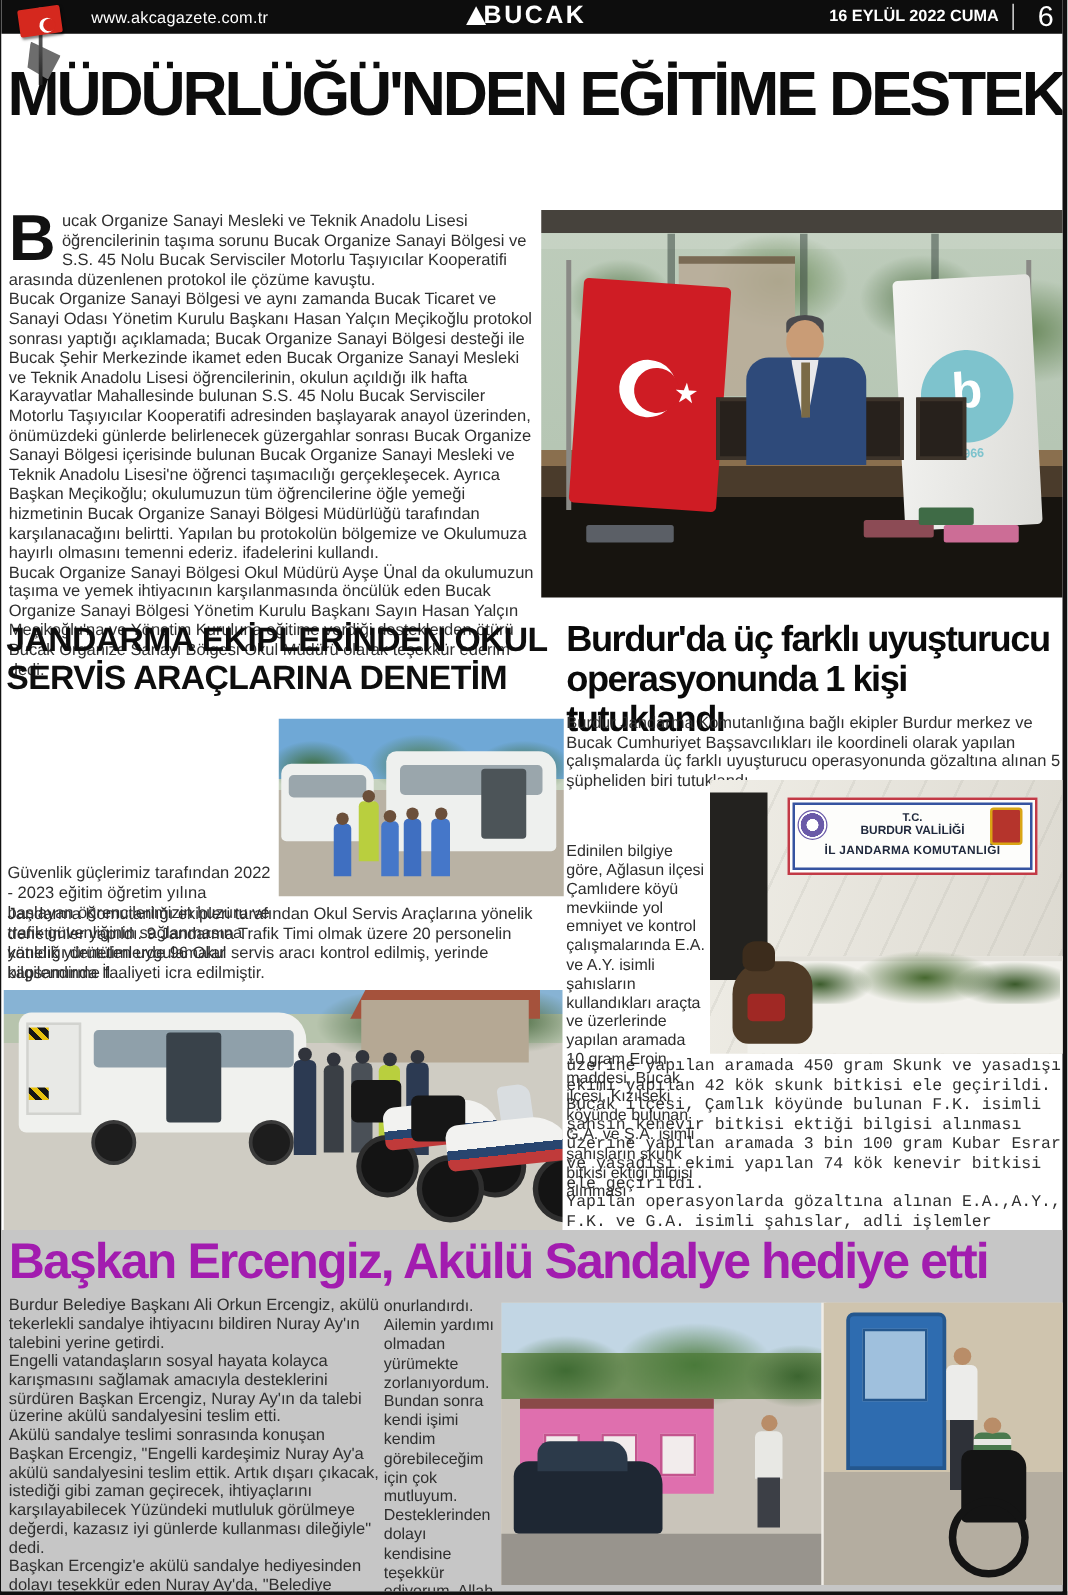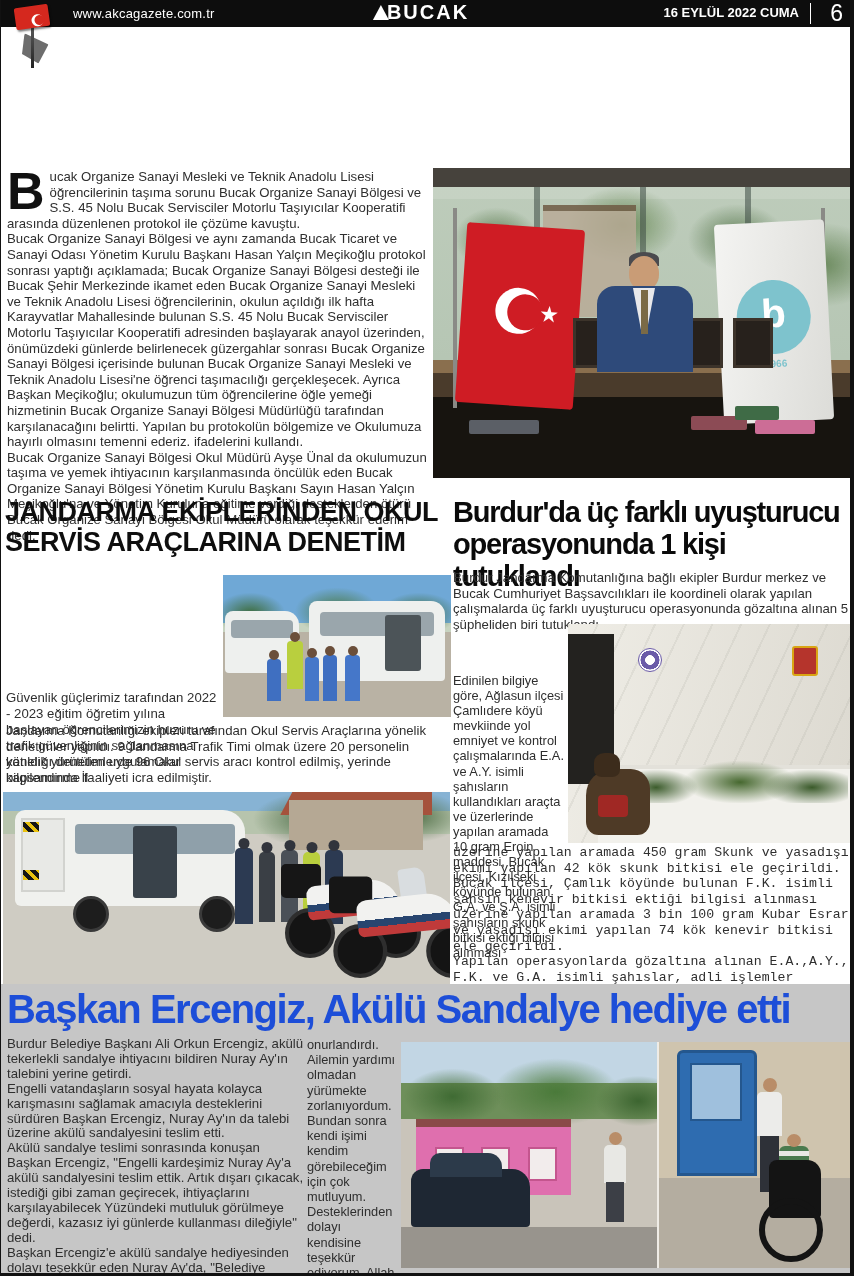--- a/index.html
+++ b/index.html
@@ -37,21 +37,21 @@
   .art2-lead{position:absolute;left:5px;top:571px;width:213px;font-size:16.5px;line-height:19.6px;color:#333;}
   .art2-sub{position:absolute;left:5px;top:690px;width:213px;font-size:13.2px;line-height:16px;}
   .art2-p2{position:absolute;left:5px;top:723px;width:446px;}
   
   .art3-head{position:absolute;left:452px;top:496px;width:402px;font-size:29px;line-height:32px;font-weight:800;letter-spacing:-1.2px;color:#0a0a0a;}
   .art3-lead{position:absolute;left:452px;top:570px;width:400px;}
   .art3-col{position:absolute;left:452px;top:632px;width:113px;font-size:12.8px;line-height:15.1px;margin-top:41px;}
   .art3-tail{position:absolute;left:452px;top:845px;width:400px;font-family:Liberation Mono, monospace;}
   
   .bottom{position:absolute;left:0;top:984px;width:854px;height:292px;background:#c6c6c6;}
-  .art4-head{position:absolute;left:6px;top:3px;width:846px;font-size:40px;line-height:44px;font-weight:700;letter-spacing:-1.5px;color:#1d4ed8;white-space:nowrap;}
+  .art4-head{position:absolute;left:6px;top:3px;width:846px;font-size:40px;line-height:44px;font-weight:700;letter-spacing:-1.5px;color:#a21caf;white-space:nowrap;}
   .art4-body{position:absolute;left:6px;top:53px;width:298px;font-size:13.2px;line-height:14.9px;}
   .art4-col{position:absolute;left:306px;top:53px;width:90px;font-size:12.8px;line-height:15.2px;}
   
   .photo{position:absolute;overflow:hidden;}
   
   .ph-office{left:432px;top:168px;width:422px;height:310px;background:linear-gradient(#46423c 0 6%, #c2cfc0 6% 10%, #b6c6b4 10% 62%, #8a6f4e 62% 66%, #4a3b2b 66% 74%, #17140f 74% 100%);}
   .ph-office .pane{position:absolute;top:6%;width:6px;height:56%;background:#3d4a44;opacity:.55;}
   .ph-office .foliage{position:absolute;left:0;top:6%;width:100%;height:56%;
      background:
       radial-gradient(60px 45px at 15% 30%, rgba(74,110,60,.85), rgba(74,110,60,0) 70%),
@@ -162,20 +162,21 @@
   </div>
   <div class="cornerflag">
     <div class="shadowflag"></div>
     <div class="pole"></div>
     <div class="cloth">
         <div class="cres"></div>
       </div>
   </div>
 
   <div class="headline1">
+    <div>MÜDÜRLÜĞÜ'NDEN EĞİTİME DESTEK</div>
   </div>
 
   <div class="art1 btxt">
     <p><span class="dropcap">B</span><span>ucak Organize Sanayi Mesleki ve Teknik Anadolu Lisesi öğrencilerinin taşıma sorunu Bucak Organize Sanayi Bölgesi ve S.S. 45 Nolu Bucak Servisciler Motorlu Taşıyıcılar Kooperatifi arasında düzenlenen protokol ile çözüme kavuştu.</span></p>
     <p>Bucak Organize Sanayi Bölgesi ve aynı zamanda Bucak Ticaret ve Sanayi Odası Yönetim Kurulu Başkanı Hasan Yalçın Meçikoğlu protokol sonrası yaptığı açıklamada; Bucak Organize Sanayi Bölgesi desteği ile Bucak Şehir Merkezinde ikamet eden Bucak Organize Sanayi Mesleki ve Teknik Anadolu Lisesi öğrencilerinin, okulun açıldığı ilk hafta Karayvatlar Mahallesinde bulunan S.S. 45 Nolu Bucak Servisciler Motorlu Taşıyıcılar Kooperatifi adresinden başlayarak anayol üzerinden, önümüzdeki günlerde belirlenecek güzergahlar sonrası Bucak Organize Sanayi Bölgesi içerisinde bulunan Bucak Organize Sanayi Mesleki ve Teknik Anadolu Lisesi'ne öğrenci taşımacılığı gerçekleşecek. Ayrıca Başkan Meçikoğlu; okulumuzun tüm öğrencilerine öğle yemeği hizmetinin Bucak Organize Sanayi Bölgesi Müdürlüğü tarafından karşılanacağını belirtti. Yapılan bu protokolün bölgemize ve Okulumuza  hayırlı olmasını temenni ederiz. ifadelerini kullandı.</p>
     <p>Bucak Organize Sanayi Bölgesi Okul Müdürü Ayşe Ünal da okulumuzun taşıma ve yemek ihtiyacının karşılanmasında öncülük eden Bucak Organize Sanayi Bölgesi Yönetim Kurulu Başkanı Sayın Hasan Yalçın Meçikoğlu'na ve Yönetim Kuruluna eğitime verdiği desteklerden ötürü Bucak Organize Sanayi Bölgesi Okul Müdürü olarak teşekkür ederim dedi.</p>
   </div>
 
   <div class="photo ph-office">
     <div class="foliage"></div>
@@ -268,20 +269,25 @@
   <div class="art3-head">
     <div>Burdur'da üç farklı uyuşturucu</div>
     <div>operasyonunda 1 kişi tutuklandı</div>
   </div>
   <div class="art3-lead btxt">Burdur Jandarma Komutanlığına bağlı ekipler Burdur merkez ve Bucak Cumhuriyet Başsavcılıkları ile koordineli olarak yapılan çalışmalarda üç farklı uyuşturucu operasyonunda gözaltına alınan 5 şüpheliden biri tutuklandı</div>
   <div class="art3-col">Edinilen bilgiye göre, Ağlasun ilçesi Çamlıdere köyü mevkiinde yol emniyet ve kontrol çalışmalarında E.A. ve A.Y. isimli şahısların kullandıkları araçta ve üzerlerinde yapılan aramada 10 gram Eroin maddesi, Bucak ilçesi, Kızılseki köyünde bulunan G.A. ve Ş.A. isimli şahısların skunk bitkisi ektiği bilgisi alınması</div>
 
   <div class="photo ph-evid">
     <div class="marble"></div>
     <div class="doorway"></div>
+    <div class="sign">
+      <div class="l1">T.C.</div>
+      <div class="l2">BURDUR VALİLİĞİ</div>
+      <div class="l3">İL JANDARMA KOMUTANLIĞI</div>
+    </div>
     <div class="emb1"></div>
     <div class="emb2"></div>
     <div class="table"></div>
     <div class="plants"></div>
     <div class="dog"></div>
     <div class="vest"></div>
   </div>
 
   <div class="art3-tail btxt">
     <p>üzerine yapılan aramada 450 gram Skunk ve yasadışı ekimi yapılan 42 kök skunk bitkisi ele geçirildi. Bucak ilçesi, Çamlık köyünde bulunan F.K. isimli şahsın kenevir bitkisi ektiği bilgisi alınması üzerine yapılan aramada 3 bin 100 gram Kubar Esrar ve yasadışı ekimi yapılan 74 kök kenevir bitkisi ele geçirildi.</p>

